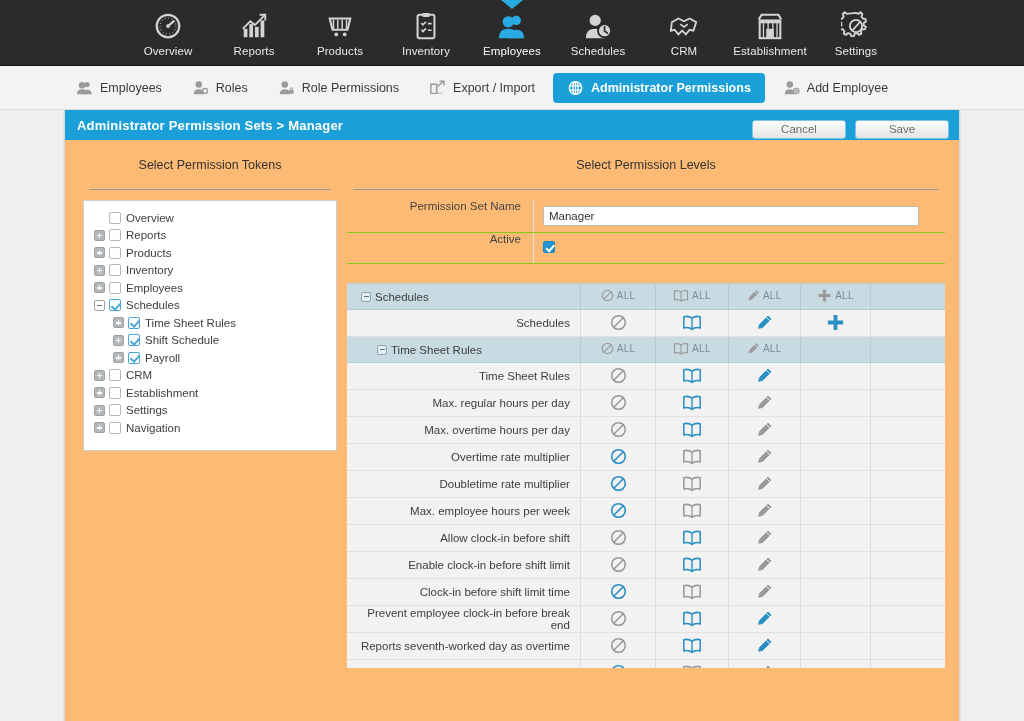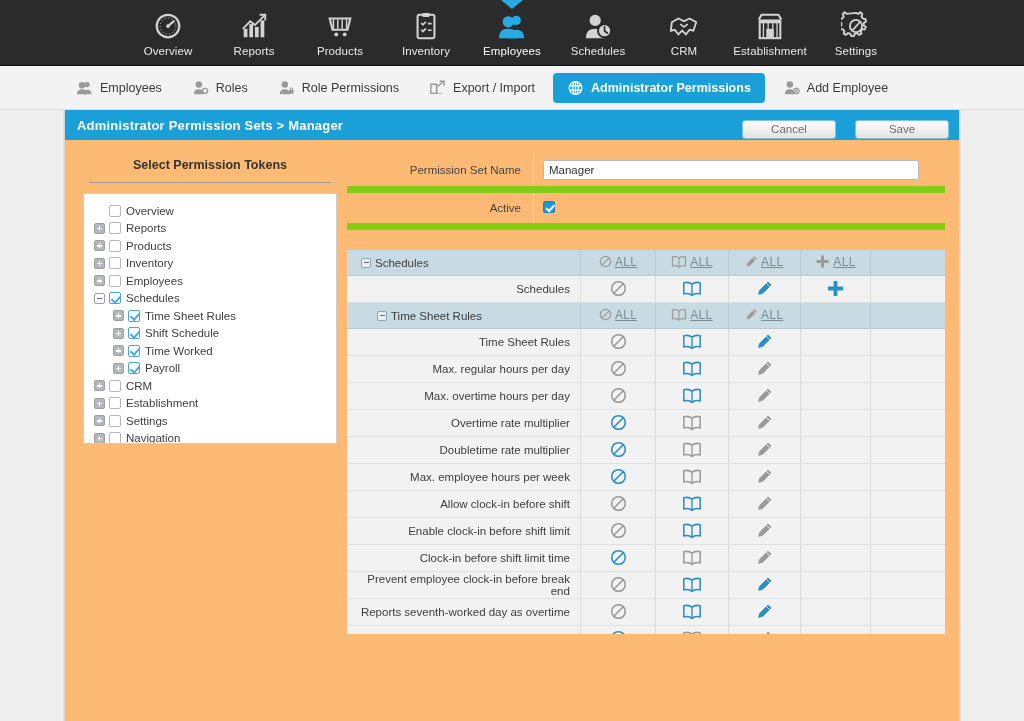--- a/index.html
+++ b/index.html
@@ -60,35 +60,35 @@
     background:#fdba74; border:1px solid #d7d7d7; border-top:none;
     box-shadow:0 1px 2px rgba(0,0,0,.12);
     overflow:hidden;
   }
   .bluebar{
     height:30px; background:#1b9fd8;
     display:flex; align-items:center; justify-content:space-between;
     padding:0 10px 0 12px;
   }
   .bluebar .title{ color:#fff; font-size:13px; font-weight:bold; letter-spacing:.2px; }
-  .bluebar .btns{ display:flex; gap:19px;margin-top:8px; }
+  .bluebar .btns{ display:flex; gap:9px;margin-top:8px; }
   .btn{
     width:94px; height:19px; border:1px solid #7fc3e4; border-radius:3px;
     background:linear-gradient(#fdfdfd,#e3e3e3);
     color:#6d6d6d; font-size:11.5px; text-align:center; line-height:17px;
     cursor:pointer;
   }
 
   .body{ display:flex; padding:14px 14px 0 14px; height:541px; }
 
   
   .left{ width:262px; flex:0 0 262px; padding:0 4px; }
   .panel-head{
-    text-align:center; font-size:12.5px; font-weight:bold; color:#333;
-    padding:4px 0 10px 0; border-bottom:1px solid #9a9a9a; margin:0 6px 10px 6px;
+    text-align:center; font-size:12.5px; font-weight:normal; color:#333;
+    padding:4px 0 17px 0; border-bottom:1px solid #9a9a9a; margin:0 6px 10px 6px;
   }
   .tree{
     border:1px solid #cdcdcd; background:#fff; padding:8px 10px 10px 10px;
     height:251px; overflow:hidden;
   }
   .tnode{ display:flex; align-items:center; height:17px; margin-bottom:0.5px; font-size:11.5px; color:#3d3d3d;}
   .tnode .lab{ margin-left:5px; white-space:nowrap;}
   .tnode.child{ padding-left:19px; }
   .exp{
     width:11px;height:11px;flex:0 0 11px;margin-right:4px;
@@ -108,21 +108,21 @@
     position:relative;cursor:pointer;
   }
   .cb.on{ border-color:#4aa8d8; }
   .cb.on:before{
     content:"";position:absolute;left:3.4px;top:0.6px;width:3.6px;height:7px;
     border:solid #4aa8d8;border-width:0 2px 2px 0;transform:rotate(42deg);
   }
 
   
   .right{ flex:1; padding-left:6px; }
-  .form-row{ display:flex; align-items:center; border-bottom:7px solid #84cc16; }
+  .form-row{ display:flex; align-items:flex-start; border-bottom:1px solid #84cc16; }
   .form-row .flabel{
     width:186px; flex:0 0 186px; text-align:right; padding-right:12px;
     font-size:11.5px; color:#444;
   }
   .form-row .fval{ flex:1; padding:6px 8px 6px 9px; border-left:1px solid #e4e4e4; }
   .txt{
     width:376px;height:20px;border:1px solid #b9b9b9;background:#fff;border-radius:2px;
     font-size:11.5px;color:#333;padding:0 5px;font-family:"Liberation Sans",sans-serif;
   }
   .cbblue{
@@ -138,21 +138,21 @@
   .ptable td{ height:27px; vertical-align:middle; font-size:11.5px; color:#3d3d3d;}
   .ptable tr.grp{ background:#c8dbe3; }
   .ptable tr.grp td{ border-top:1px solid #b5cbd5; border-bottom:1px solid #b5cbd5; height:26px;}
   .ptable tr.row td{ border-bottom:1px solid #e0e0e0; background:#f2f2f2;}
   .c-name{ text-align:right; padding-right:10px; }
   .grp .c-name{ text-align:left; padding-left:14px; font-weight:normal; }
   .grp .c-name.lvl2{ padding-left:30px; }
   .c-ico{ text-align:center; border-left:1px solid #dcdcdc; }
   .grp .c-ico{ border-left:1px solid #b5cbd5; }
   .allcell{ display:inline-flex; align-items:center; gap:3px; justify-content:center;}
-  .allcell .alltx{ font-size:12px; color:#7d8d95; letter-spacing:.3px;text-decoration:underline;}
+  .allcell .alltx{ font-size:10px; color:#7d8d95; letter-spacing:.3px;}
   .giconwrap{ display:inline-flex; align-items:center; justify-content:center;}
   .tbl-wrap{ overflow:hidden; height:404px; }
   .minibox{
     width:10px;height:10px;display:inline-block;border:1px solid #8fa3ad;background:#e6eff3;
     border-radius:2px;position:relative;margin-right:4px;vertical-align:-1px;
   }
   .minibox:before{content:"";position:absolute;left:1.6px;top:3.6px;width:5px;height:1.4px;background:#5d727c;}
 </style>
 </head>
 <body>
@@ -383,25 +383,20 @@
             <span class="lab">Time Sheet Rules</span>
           </div>
           <div class="tnode child">
             <span class="exp plus"></span>
             <span class="cb on"></span>
             <span class="lab">Shift Schedule</span>
           </div>
           <div class="tnode child">
             <span class="exp plus"></span>
             <span class="cb on"></span>
-            <span class="lab">Time Worked</span>
-          </div>
-          <div class="tnode child">
-            <span class="exp plus"></span>
-            <span class="cb on"></span>
             <span class="lab">Payroll</span>
           </div>
           <div class="tnode">
             <span class="exp plus"></span>
             <span class="cb"></span>
             <span class="lab">CRM</span>
           </div>
           <div class="tnode">
             <span class="exp plus"></span>
             <span class="cb"></span>
@@ -414,20 +409,21 @@
           </div>
           <div class="tnode">
             <span class="exp plus"></span>
             <span class="cb"></span>
             <span class="lab">Navigation</span>
           </div>
         </div>
     </div>
 
     <div class="right">
+      <div class="panel-head">Select Permission Levels</div>
 
       <div class="form-row">
         <div class="flabel">Permission Set Name</div>
         <div class="fval">
           <input class="txt" type="text" value="Manager" style="">
         </div>
       </div>
 
       <div class="form-row">
         <div class="flabel">Active</div>

